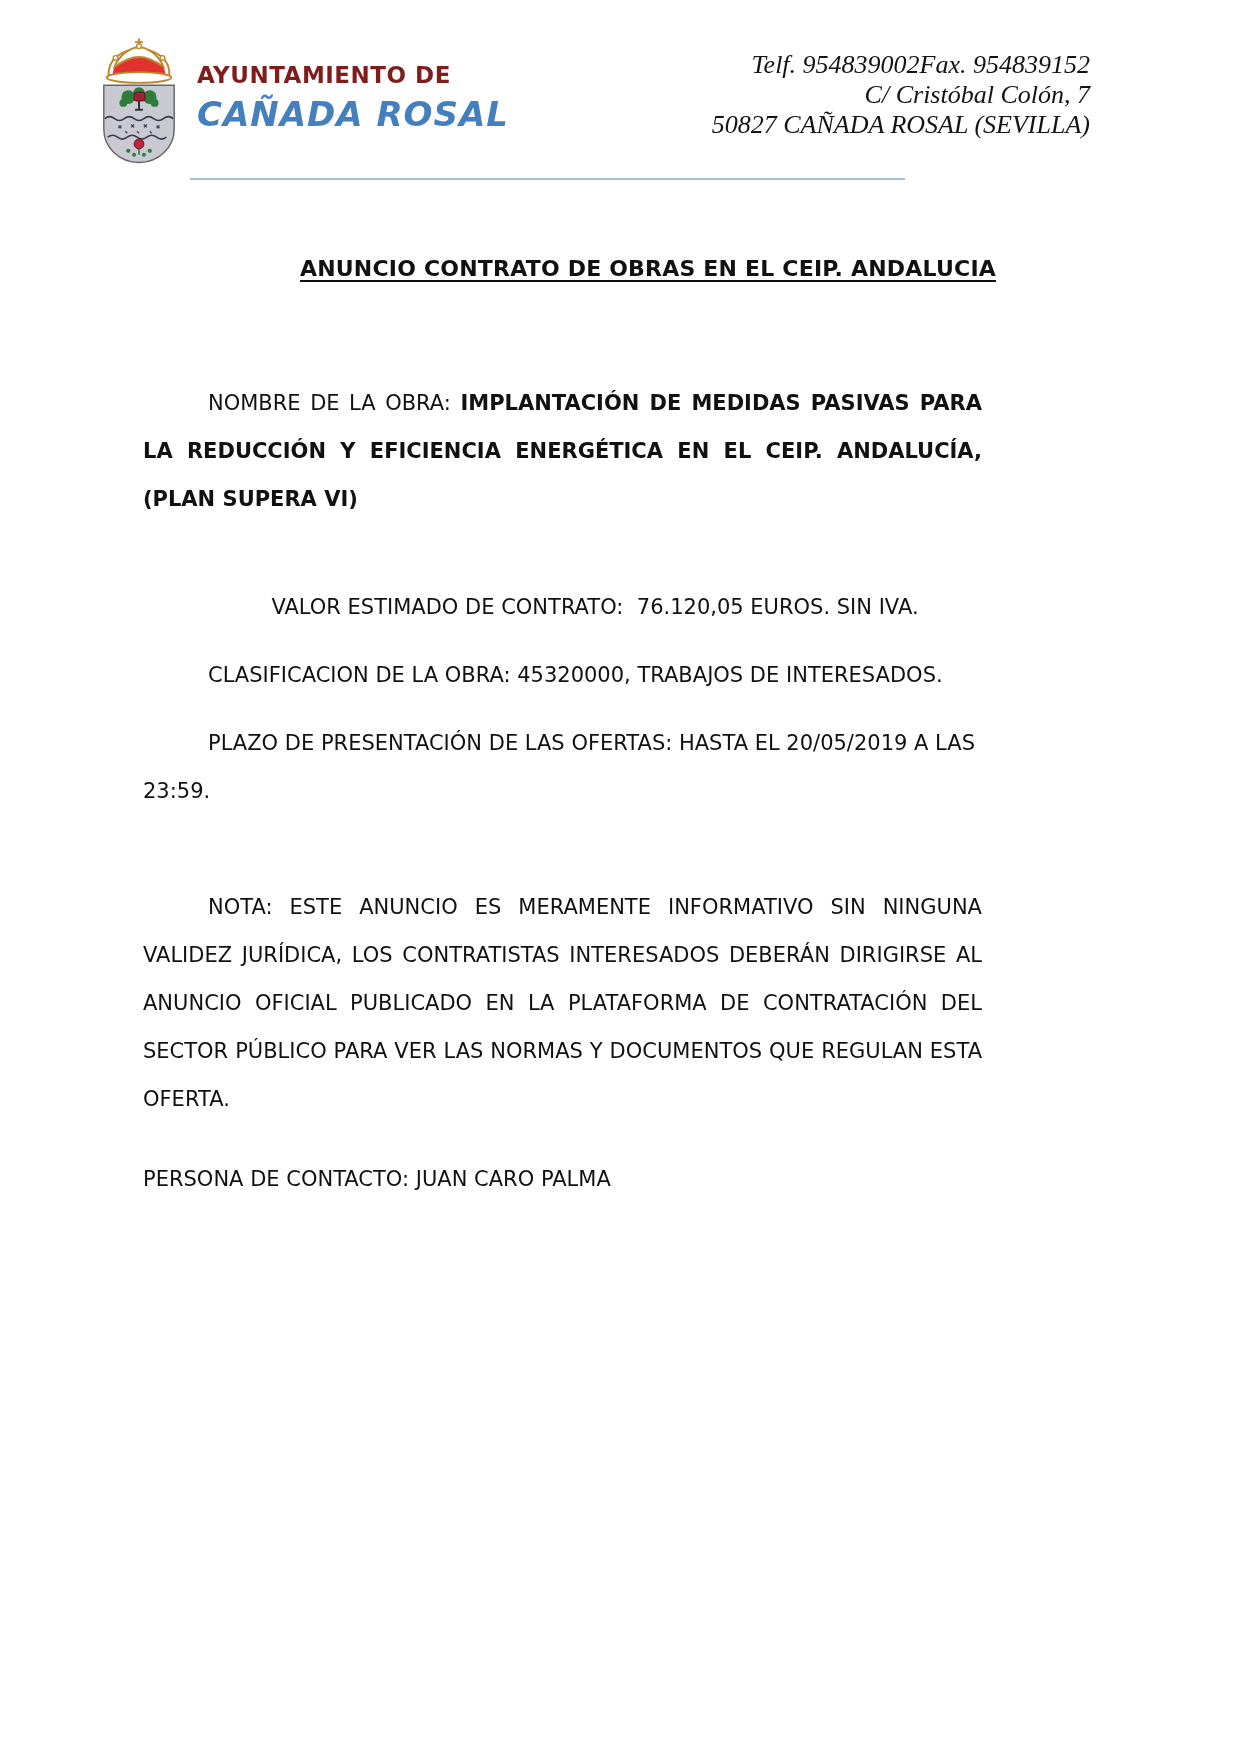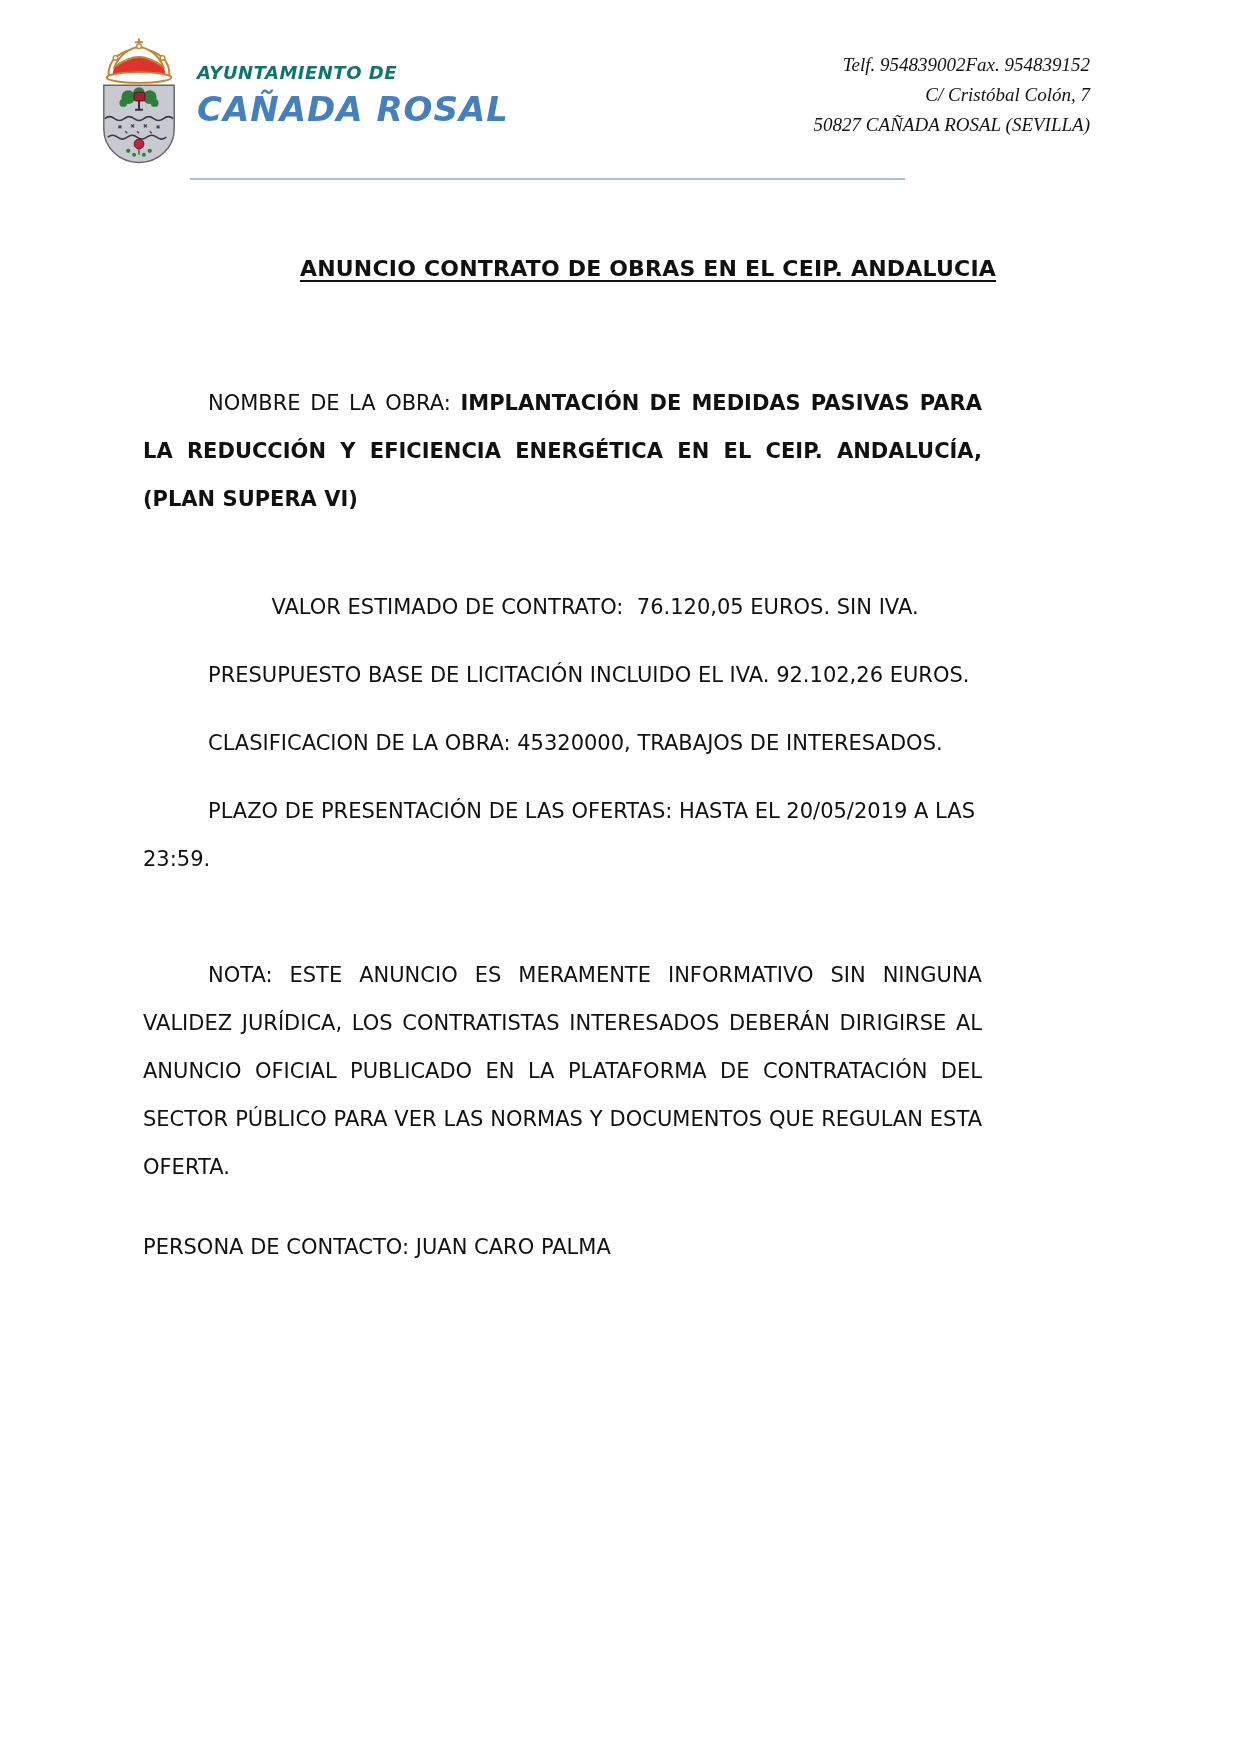--- a/index.html
+++ b/index.html
@@ -14,33 +14,33 @@
   }
   
   .header{
     display:flex;
     align-items:flex-start;
     padding:36px 150px 0 95px;
   }
   .crest{width:88px;height:128px;flex:0 0 auto;}
   .brand{margin-left:14px;padding-top:26px;}
   .brand-small{
-    font-size:18px;font-weight:bold;font-style:italic;
-    color:#0f766e;letter-spacing:.5px;
+    font-size:23px;font-weight:bold;
+    color:#7f1d1d;letter-spacing:.5px;
   }
   .brand-large{
     font-size:34px;font-weight:bold;font-style:italic;
     color:#4580be;letter-spacing:1px;margin-top:6px;
   }
   .contact{
     margin-left:auto;
     text-align:right;
     font-family:"Liberation Serif","DejaVu Serif",serif;
     font-style:italic;
-    font-size:19px;line-height:30px;
+    font-size:26px;line-height:30px;
     color:#141414;
     padding-top:14px;
   }
   .header-rule{
     border:none;height:0;
     border-top:2px solid #a9bed2;
     margin:14px 335px 0 190px;
   }
   
   .doc-title{
@@ -139,21 +139,20 @@
   <hr class="header-rule">
 
   <div class="doc-title">ANUNCIO CONTRATO DE OBRAS EN EL CEIP. ANDALUCIA</div>
 
   <div class="body">
 
     <p id="p-nombre" class="indent justify"><span>NOMBRE DE LA OBRA: </span><b>IMPLANTACIÓN DE MEDIDAS PASIVAS PARA LA REDUCCIÓN Y EFICIENCIA ENERGÉTICA EN EL CEIP. ANDALUCÍA, (PLAN SUPERA VI)</b></p>
 
     <p id="p-valor" class="indent prewrap">VALOR ESTIMADO DE CONTRATO:  76.120,05 EUROS. SIN IVA.</p>
 
-    <p id="p-presupuesto" class="indent">PRESUPUESTO BASE DE LICITACIÓN INCLUIDO EL IVA. 92.102,26 EUROS.</p>
 
     <p id="p-clasificacion" class="indent">CLASIFICACION DE LA OBRA: 45320000, TRABAJOS DE INTERESADOS.</p>
 
     <p id="p-plazo" class="indent">PLAZO DE PRESENTACIÓN DE LAS OFERTAS: HASTA EL 20/05/2019 A LAS 23:59.</p>
 
     <p id="p-nota" class="indent justify">NOTA: ESTE ANUNCIO ES MERAMENTE INFORMATIVO SIN NINGUNA VALIDEZ JURÍDICA, LOS CONTRATISTAS INTERESADOS DEBERÁN DIRIGIRSE AL ANUNCIO OFICIAL PUBLICADO EN LA PLATAFORMA DE CONTRATACIÓN DEL SECTOR PÚBLICO PARA VER LAS NORMAS Y DOCUMENTOS QUE REGULAN ESTA OFERTA.</p>
 
     <p id="p-contacto">PERSONA DE CONTACTO: JUAN CARO PALMA</p>
 
   </div>

